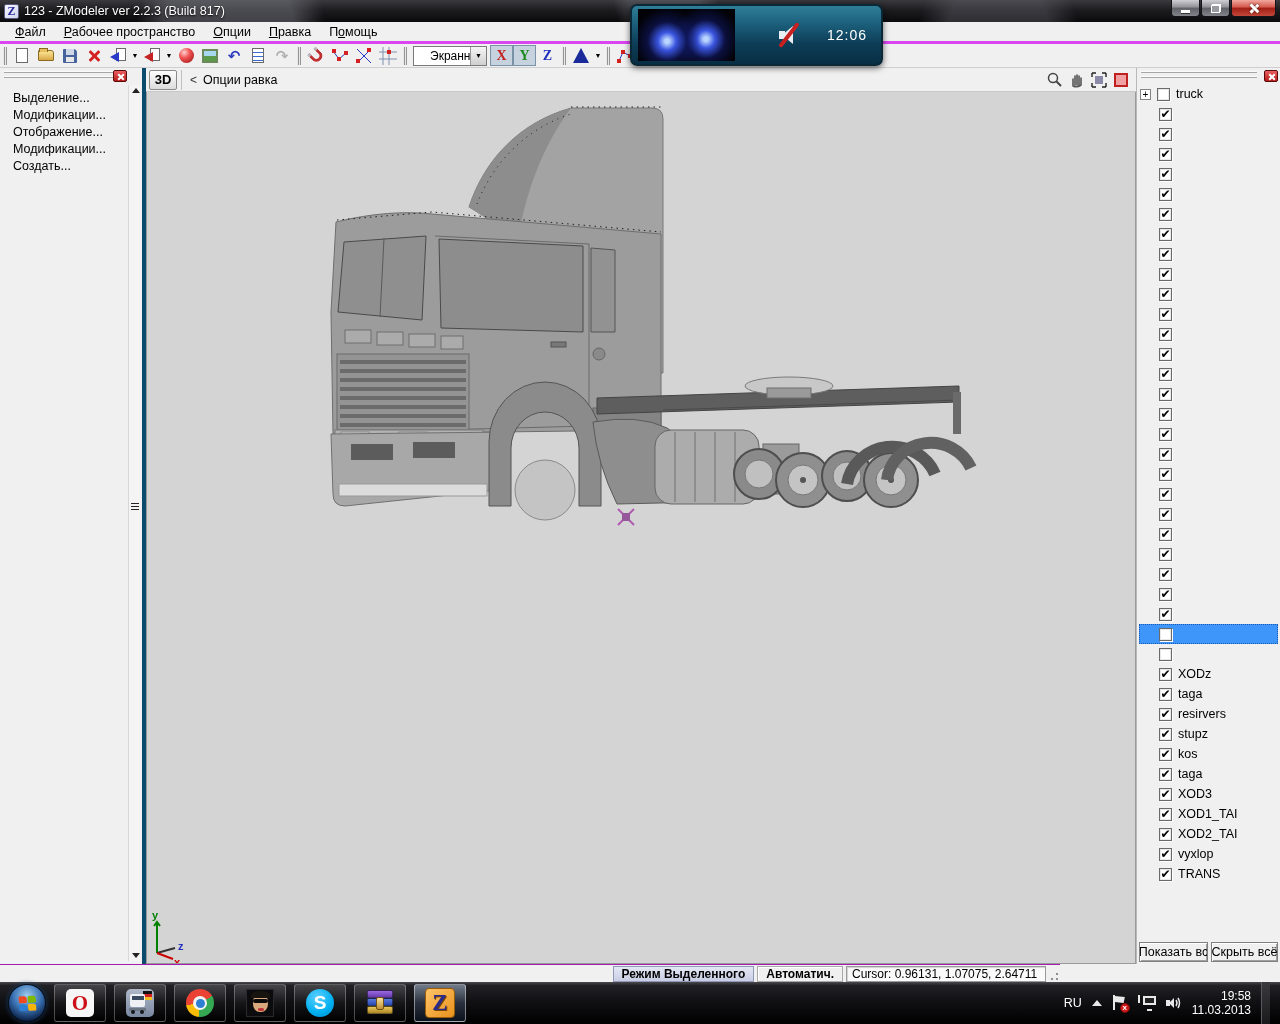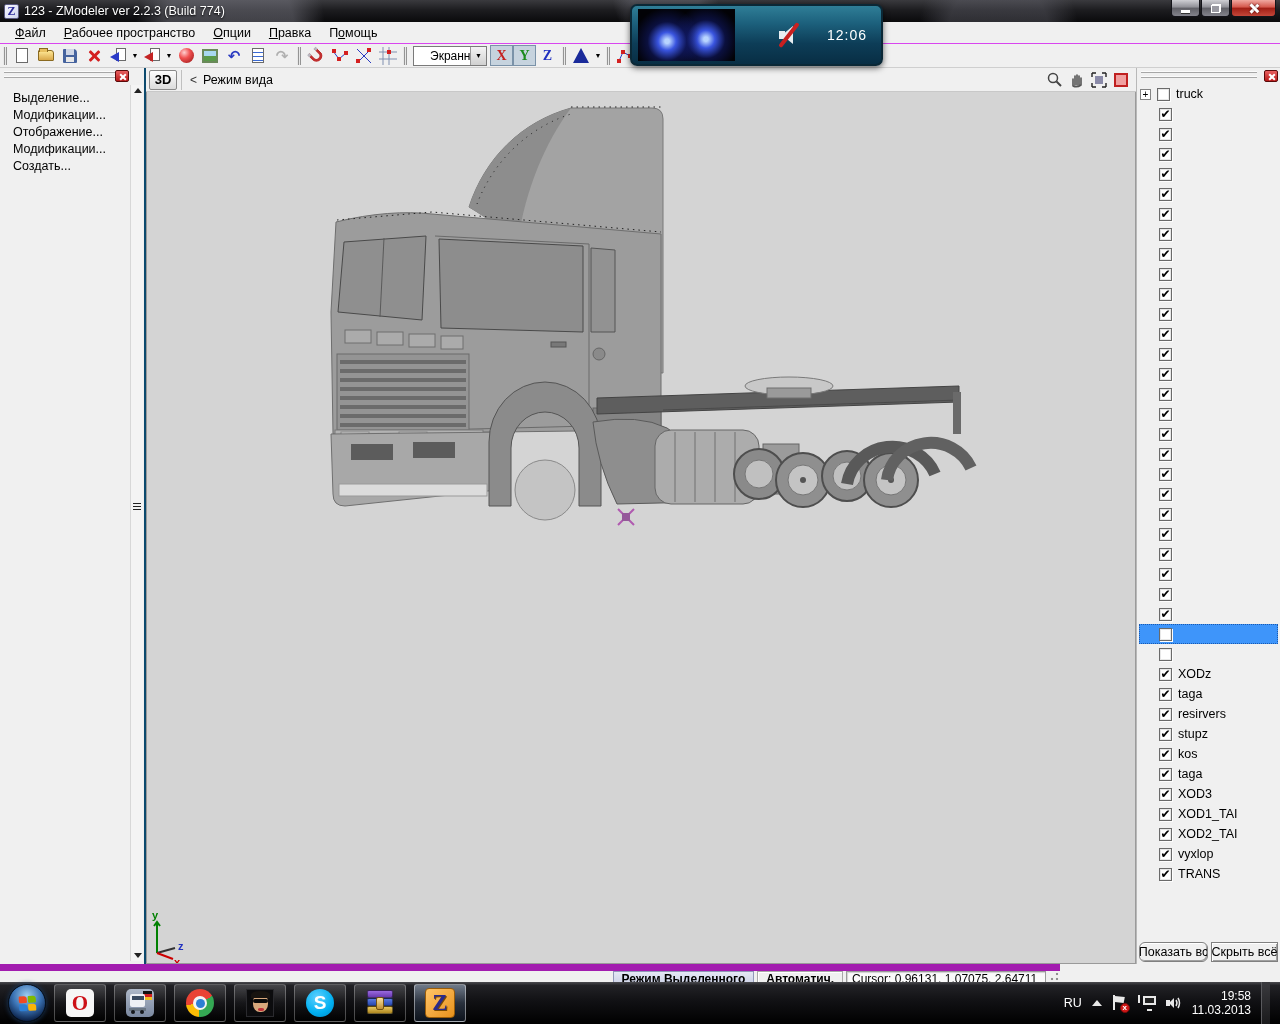--- a/index.html
+++ b/index.html
@@ -27,21 +27,21 @@
   .glyph-min { width:9px; height:3px; background:#fff; box-shadow:0 1px 0 #333; margin-top:6px; }
   .glyph-restore { position:relative; width:10px; height:9px; }
   .glyph-restore::before { content:""; position:absolute; right:0; top:0; width:7px; height:6px; border:1px solid #fff; }
   .glyph-restore::after  { content:""; position:absolute; left:0; bottom:0; width:7px; height:6px; border:1px solid #fff; background:#9a9aa2; }
   .glyph-x { position:relative; width:11px; height:11px; }
   .glyph-x::before,.glyph-x::after { content:""; position:absolute; left:5px; top:0; width:2.5px; height:11px; background:#fff; box-shadow:0 0 2px #400; }
   .glyph-x::before { transform:rotate(45deg); } .glyph-x::after { transform:rotate(-45deg); }
 
   
   .menubar { position:absolute; left:0; top:22px; width:1280px; height:22px; background:#f0f0f0;
-    border-bottom:1px solid #d946ef; display:flex; align-items:center; padding-left:6px; }
+    border-bottom:3px solid #d946ef; display:flex; align-items:center; padding-left:6px; }
   .menu-item { padding:2px 9px; font-size:12.5px; color:#000; }
   .menu-item u { text-decoration:underline; }
 
   
   .toolbar { position:absolute; left:0; top:44px; width:1280px; height:24px; background:#f0f0f0;
     border-bottom:1px solid #cfcfcf; display:flex; align-items:center; }
   .tb-grip { width:4px; height:18px; margin:0 3px; border-left:2px ridge #e8e8e8; border-right:2px ridge #e8e8e8; }
   .tb-btn { width:24px; height:22px; display:flex; align-items:center; justify-content:center; position:relative; }
   .tb-caret { font-size:7px; color:#000; width:10px; text-align:center; }
   .pg { width:12px; height:15px; background:#fff; border:1px solid #6a6a6a; }
@@ -70,21 +70,21 @@
   .combo .val { width:56px; padding:0 16px; font-size:12px; overflow:hidden; white-space:nowrap; }
   .combo .dd { width:16px; height:18px; background:linear-gradient(180deg,#f4f4f4,#d0d0d0); border-left:1px solid #9a9a9a; font-size:7px; display:flex; align-items:center; justify-content:center; }
   .axis-btn { width:23px; height:21px; display:flex; align-items:center; justify-content:center;
     font-weight:bold; font-size:14px; font-family:"Liberation Serif",serif; }
   .axis-btn.on { background:#c6d3de; border:1px solid #7a92a8; }
   .axis-x { color:#c42020; } .axis-y { color:#1a8a1a; } .axis-z { color:#2030c0; }
 
   
   .main { position:absolute; left:0; top:68px; width:1280px; height:896px; display:flex; }
 
-  .left-panel { width:146px; height:896px; background:#f0f0f0; border-right:2px solid #0c4a6e; position:relative;text-decoration:underline; }
+  .left-panel { width:146px; height:896px; background:#f0f0f0; border-right:4px solid #0c4a6e; position:relative;text-decoration:underline; }
   .panel-grip { position:absolute; left:4px; top:3px; height:7px; border-top:2px ridge #fbfbfb; border-bottom:2px ridge #fbfbfb; }
   .left-panel .panel-grip { width:122px; }
   .panel-close { position:absolute; top:2px; width:14px; height:12px; background:linear-gradient(180deg,#e86060,#b81818);
     border:1px solid #5a0a0a; border-radius:2px; }
   .panel-close::before,.panel-close::after{ content:""; position:absolute; left:5.5px; top:2px; width:2px; height:8px; background:#fff; }
   .panel-close::before{ transform:rotate(45deg);} .panel-close::after{ transform:rotate(-45deg);}
   .left-panel .panel-close { right:15px; }
   .lp-items { position:absolute; left:0; top:22px; width:128px; }
   .lp-item { padding:2px 0 2px 13px; font-size:12.5px; color:#000; line-height:13px; }
   .lp-scroll { position:absolute; right:1px; top:17px; bottom:3px; width:13px; background:#f4f4f4; border-left:1px solid #d8d8d8; }
@@ -117,25 +117,25 @@
     box-shadow:inset 0 0 0 1px #e8e8e8, 1px 1px 0 #fdfdfd; display:flex; align-items:center; justify-content:center;
     font-size:12px; font-weight:bold; color:#000; line-height:11px; flex:0 0 13px; }
   .trow .cb { margin-left:20px; }
   .trow.root-row .cb { margin-left:6px; }
   .trow .tlabel { margin-left:6px; font-size:12.5px; color:#000; }
   .trow.selected-row { background:#3e95fa; outline:1px dotted #1a5ab0; outline-offset:-1px; }
   .rp-buttons { position:absolute; bottom:2px; left:2px; right:2px; display:flex; gap:3px; }
   .rp-btn { height:20px; background:#f0f0f0; border:1px solid #808080;
     box-shadow:inset 1px 1px 0 #fff, inset -1px -1px 0 #a0a0a0; font-size:12.5px; color:#000;
     display:flex; align-items:center; justify-content:center; white-space:nowrap; overflow:hidden; }
-  .rp-btn.b1 { width:69px;border-radius:6px; } .rp-btn.b2 { flex:1; }
+  .rp-btn.b1 { width:69px; } .rp-btn.b2 { flex:1; }
 
   
   .statusbar { position:absolute; left:0; top:964px; width:1060px; height:18px; background:#f0f0f0;
-    border-top:7px solid #a21caf; display:flex; align-items:flex-start; justify-content:flex-end; gap:3px; padding-right:14px; }
+    border-top:1px solid #a21caf; display:flex; align-items:center; justify-content:flex-end; gap:3px; padding-right:14px; }
   .sb-btn { height:16px; padding:0 8px; font-weight:bold; font-size:12px; display:flex; align-items:center;
     border:1px solid #9098b8; background:linear-gradient(180deg,#e4e8f4,#c8cde4); }
   .sb-btn.plain { background:#f0f0f0; border:1px solid #a8a8a8; box-shadow:inset 1px 1px 0 #fff; }
   .sb-field { height:16px; width:200px; padding:0 5px; font-size:12px; background:#fafafa;
     border:1px solid #9a9a9a; box-shadow:inset 1px 1px 1px #d0d0d0; display:flex; align-items:center; }
   .sb-grip { position:absolute; right:1px; bottom:1px; width:12px; height:12px;
     background:
      radial-gradient(circle at 10px 10px,#909090 1px,transparent 1.6px),
      radial-gradient(circle at 10px 5px,#909090 1px,transparent 1.6px),
      radial-gradient(circle at 5px 10px,#909090 1px,transparent 1.6px); }
@@ -218,21 +218,21 @@
   
   .vp-canvas svg { position:absolute; left:0; top:0; }
 </style>
 </head>
 <body>
 
 <div class="screen">
 
   <div class="titlebar">
     <div class="app-icon">Z</div>
-    <div class="title-text">123 - ZModeler ver 2.2.3 (Build 774)</div>
+    <div class="title-text">123 - ZModeler ver 2.2.3 (Build 817)</div>
     <div class="win-buttons">
       <div class="win-btn">
           <div class="glyph-min"></div>
         </div>
       <div class="win-btn">
           <div class="glyph-restore"></div>
         </div>
       <div class="win-btn close">
           <div class="glyph-x"></div>
         </div>
@@ -363,21 +363,21 @@
         <div class="lp-grip"></div>
         <div class="lp-down"></div>
       </div>
     </div>
 
     <div class="center">
       <div class="vp-header">
         <div class="vp-mode">3D</div>
         <div class="vp-sep"></div>
         <div class="vp-back">&lt;</div>
-        <div class="vp-title">Режим вида</div>
+        <div class="vp-title">Опции равка</div>
         <div class="vp-tools">
           <div class="vp-tool">
             <svg width="16" height="16">
               <circle cx="6" cy="6" r="4.5" stroke="#444" fill="none" stroke-width="1.5"></circle>
               <path d="M9.5,9.5 L14,14" stroke="#444" stroke-width="2"></path>
             </svg>
           </div>
           <div class="vp-tool">
             <svg width="16" height="16">
               <path d="M4,14 L4,7 M6,13 L6,4 M8,13 L8,3 M10,13 L10,4 M12,13 L12,6 M4,14 Q8,16 12,13" stroke="#555" fill="none" stroke-width="1.6" stroke-linecap="round"></path>

